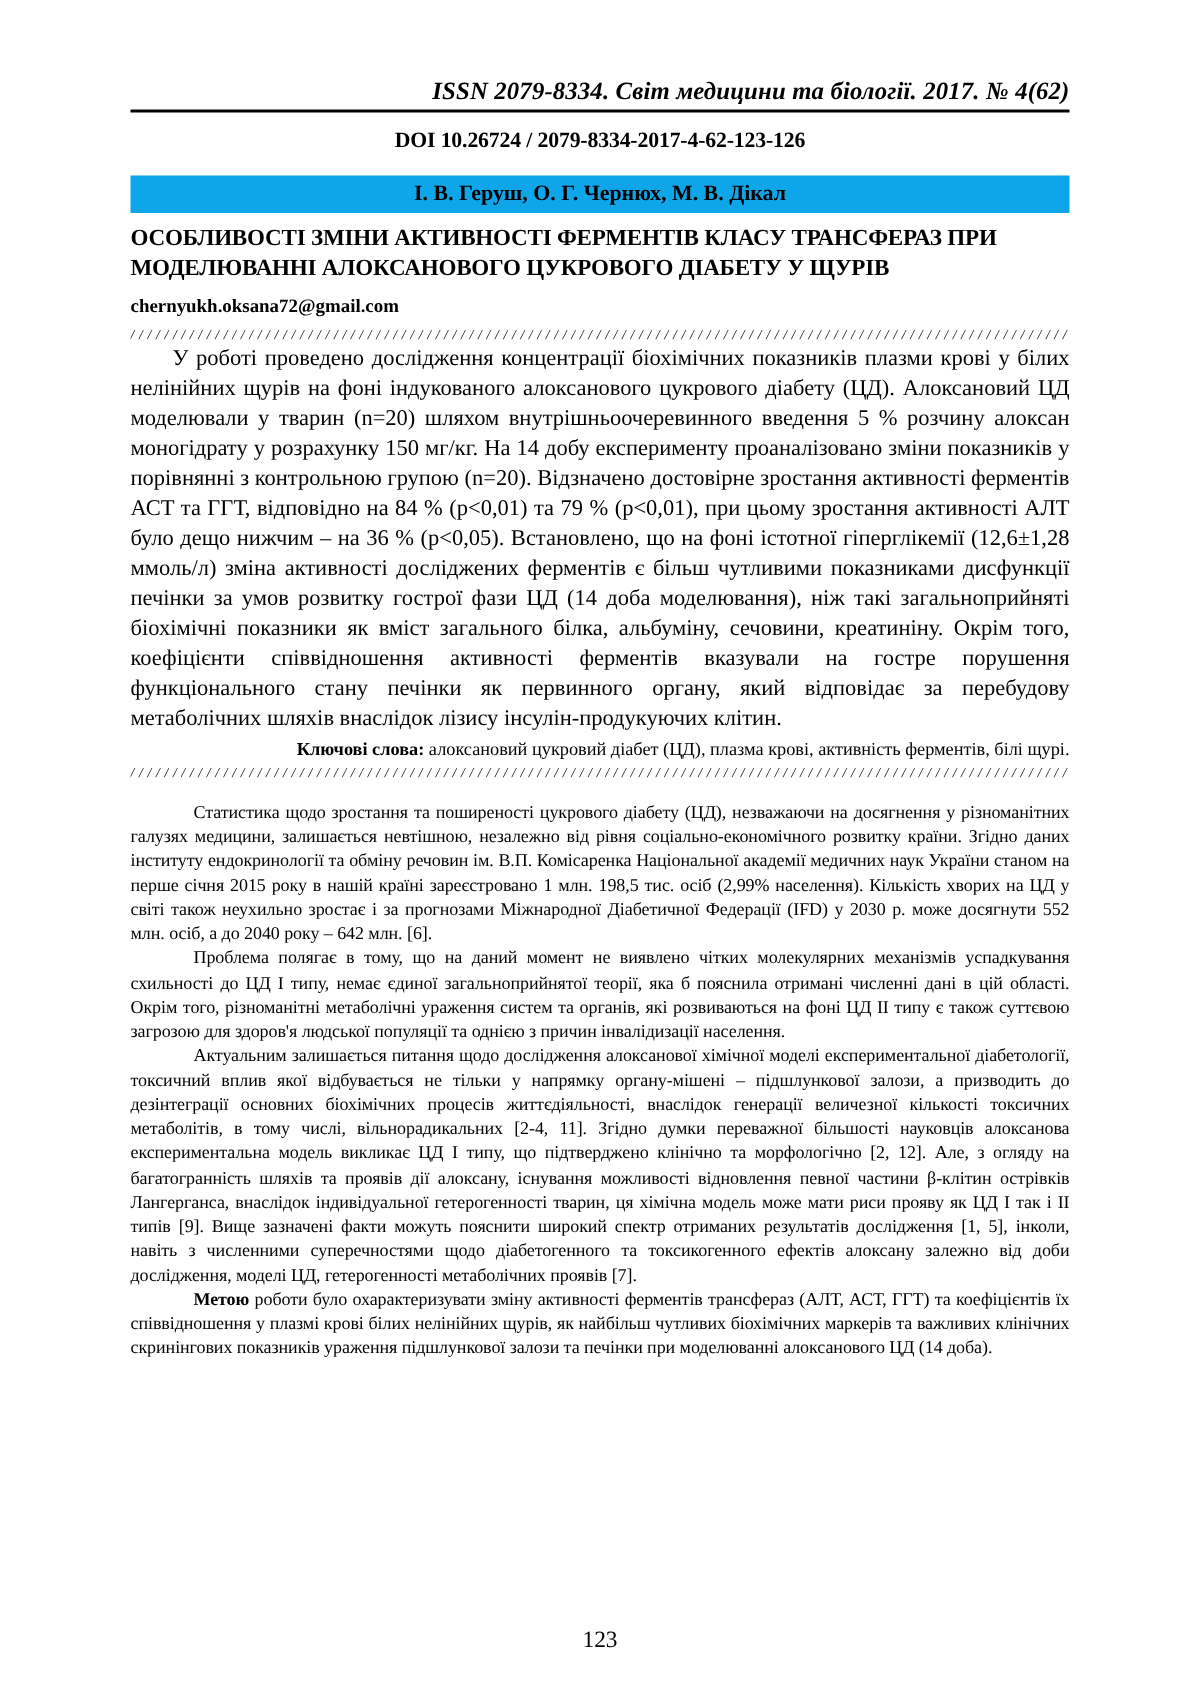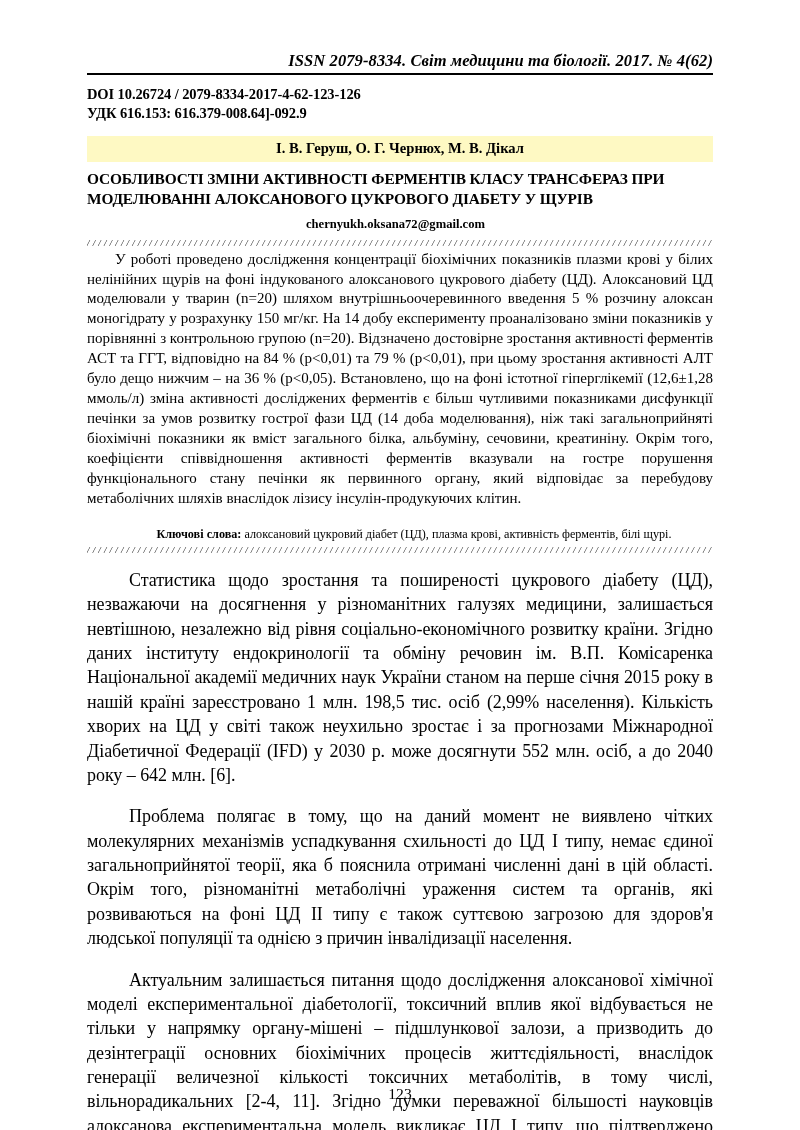--- a/index.html
+++ b/index.html
@@ -50,20 +50,21 @@
     height: 0;
   }
 
   
   .ids {
     margin-top: 10px;
     font-weight: bold;
     font-size: 14.5px;
     line-height: 1.32;
     letter-spacing: -0.1px;
+    text-align: center;
   }
 
   
   .author-band {
     margin-top: 13px;
     background: #c6c6c6;
     text-align: center;
     font-weight: bold;
     font-size: 14.6px;
     line-height: 1.45;
@@ -79,21 +80,21 @@
     text-align: left;
     font-weight: bold;
     font-size: 15.4px;
     line-height: 1.3;
     letter-spacing: -0.15px;
   }
 
   
   .email {
     margin-top: 8px;
-    text-align: center;
+    text-align: left;
     font-weight: bold;
     font-size: 12.6px;
     padding-right: 9px;
   }
 
   
   .tick-rule {
     height: 9px;
     margin: 7px 0 2px 0;
     overflow: hidden;
@@ -114,46 +115,46 @@
   .abstract {
     font-size: 15px;
     line-height: 1.33;
     text-align: justify;
     text-indent: 28px;
     margin: 0;
   }
   .keywords {
     font-size: 12.2px;
     line-height: 1.33;
-    text-align: center;
+    text-align: right;
     text-indent: 28px;
-    margin: 17px 0 0 0;
+    margin: 1px 0 0 0;
   }
   .keywords b { font-weight: bold; }
 
   
   .note {
     font-size: 12.3px;
     font-style: italic;
     line-height: 1.37;
     text-align: justify;
     text-indent: 28px;
     margin: 10px 0 0 0;
   }
 
   
   .body-text {
     margin: 13px 0 0 0;
-    font-size: 18px;
+    font-size: 12px;
     line-height: 1.355;
     text-align: justify;
     text-indent: 42px;
     letter-spacing: -0.05px;
   }
-  .body-text + .body-text { margin-top: 17px; }
+  .body-text + .body-text { margin-top: 0; }
   .body-text b { font-weight: bold; }
 
   
   .folio {
     position: absolute;
     left: 0;
     top: 1085px;
     width: 800px;
     text-align: center;
     font-size: 15.6px;
@@ -163,24 +164,23 @@
 <body style="color: rgb(0, 0, 0); background: rgb(255, 255, 255);">
 
 <div class="page">
   <div class="content">
 
     <div class="running-head">ISSN 2079-8334. Світ медицини та біології. 2017. № 4(62)</div>
     <div class="rule-double"></div>
 
     <div class="ids">
       <div>DOI 10.26724 / 2079-8334-2017-4-62-123-126</div>
-      <div>УДК 616.153: 616.379-008.64]-092.9</div>
     </div>
 
-    <div class="author-band" style="background: #fef9c3;">
+    <div class="author-band" style="background: #0ea5e9;">
       <div class="authors">І. В. Геруш, О. Г. Чернюх, М. В. Дікал</div>
     </div>
 
     <div class="title">ОСОБЛИВОСТІ ЗМІНИ АКТИВНОСТІ ФЕРМЕНТІВ КЛАСУ ТРАНСФЕРАЗ ПРИ МОДЕЛЮВАННІ АЛОКСАНОВОГО ЦУКРОВОГО ДІАБЕТУ У ЩУРІВ</div>
 
     <div class="email">chernyukh.oksana72@gmail.com</div>
 
     <div class="tick-rule">//////////////////////////////////////////////////////////////////////////////////////////////////////////////////////////////////////////////////////</div>
 
     <p class="abstract">У роботі проведено дослідження концентрації біохімічних показників плазми крові у білих нелінійних щурів на фоні індукованого алоксанового цукрового діабету (ЦД). Алоксановий ЦД моделювали у тварин (n=20) шляхом внутрішньоочеревинного введення 5 % розчину алоксан моногідрату у розрахунку 150 мг/кг. На 14 добу експерименту проаналізовано зміни показників у порівнянні з контрольною групою (n=20). Відзначено достовірне зростання активності ферментів АСТ та ГГТ, відповідно на 84 % (p&lt;0,01) та 79 % (p&lt;0,01), при цьому зростання активності АЛТ було дещо нижчим – на 36 % (p&lt;0,05). Встановлено, що на фоні істотної гіперглікемії (12,6±1,28 ммоль/л) зміна активності досліджених ферментів є більш чутливими показниками дисфункції печінки за умов розвитку гострої фази ЦД (14 доба моделювання), ніж такі загальноприйняті біохімічні показники як вміст загального білка, альбуміну, сечовини, креатиніну. Окрім того, коефіцієнти співвідношення активності ферментів вказували на гостре порушення функціонального стану печінки як первинного органу, який відповідає за перебудову метаболічних шляхів внаслідок лізису інсулін-продукуючих клітин.</p>

